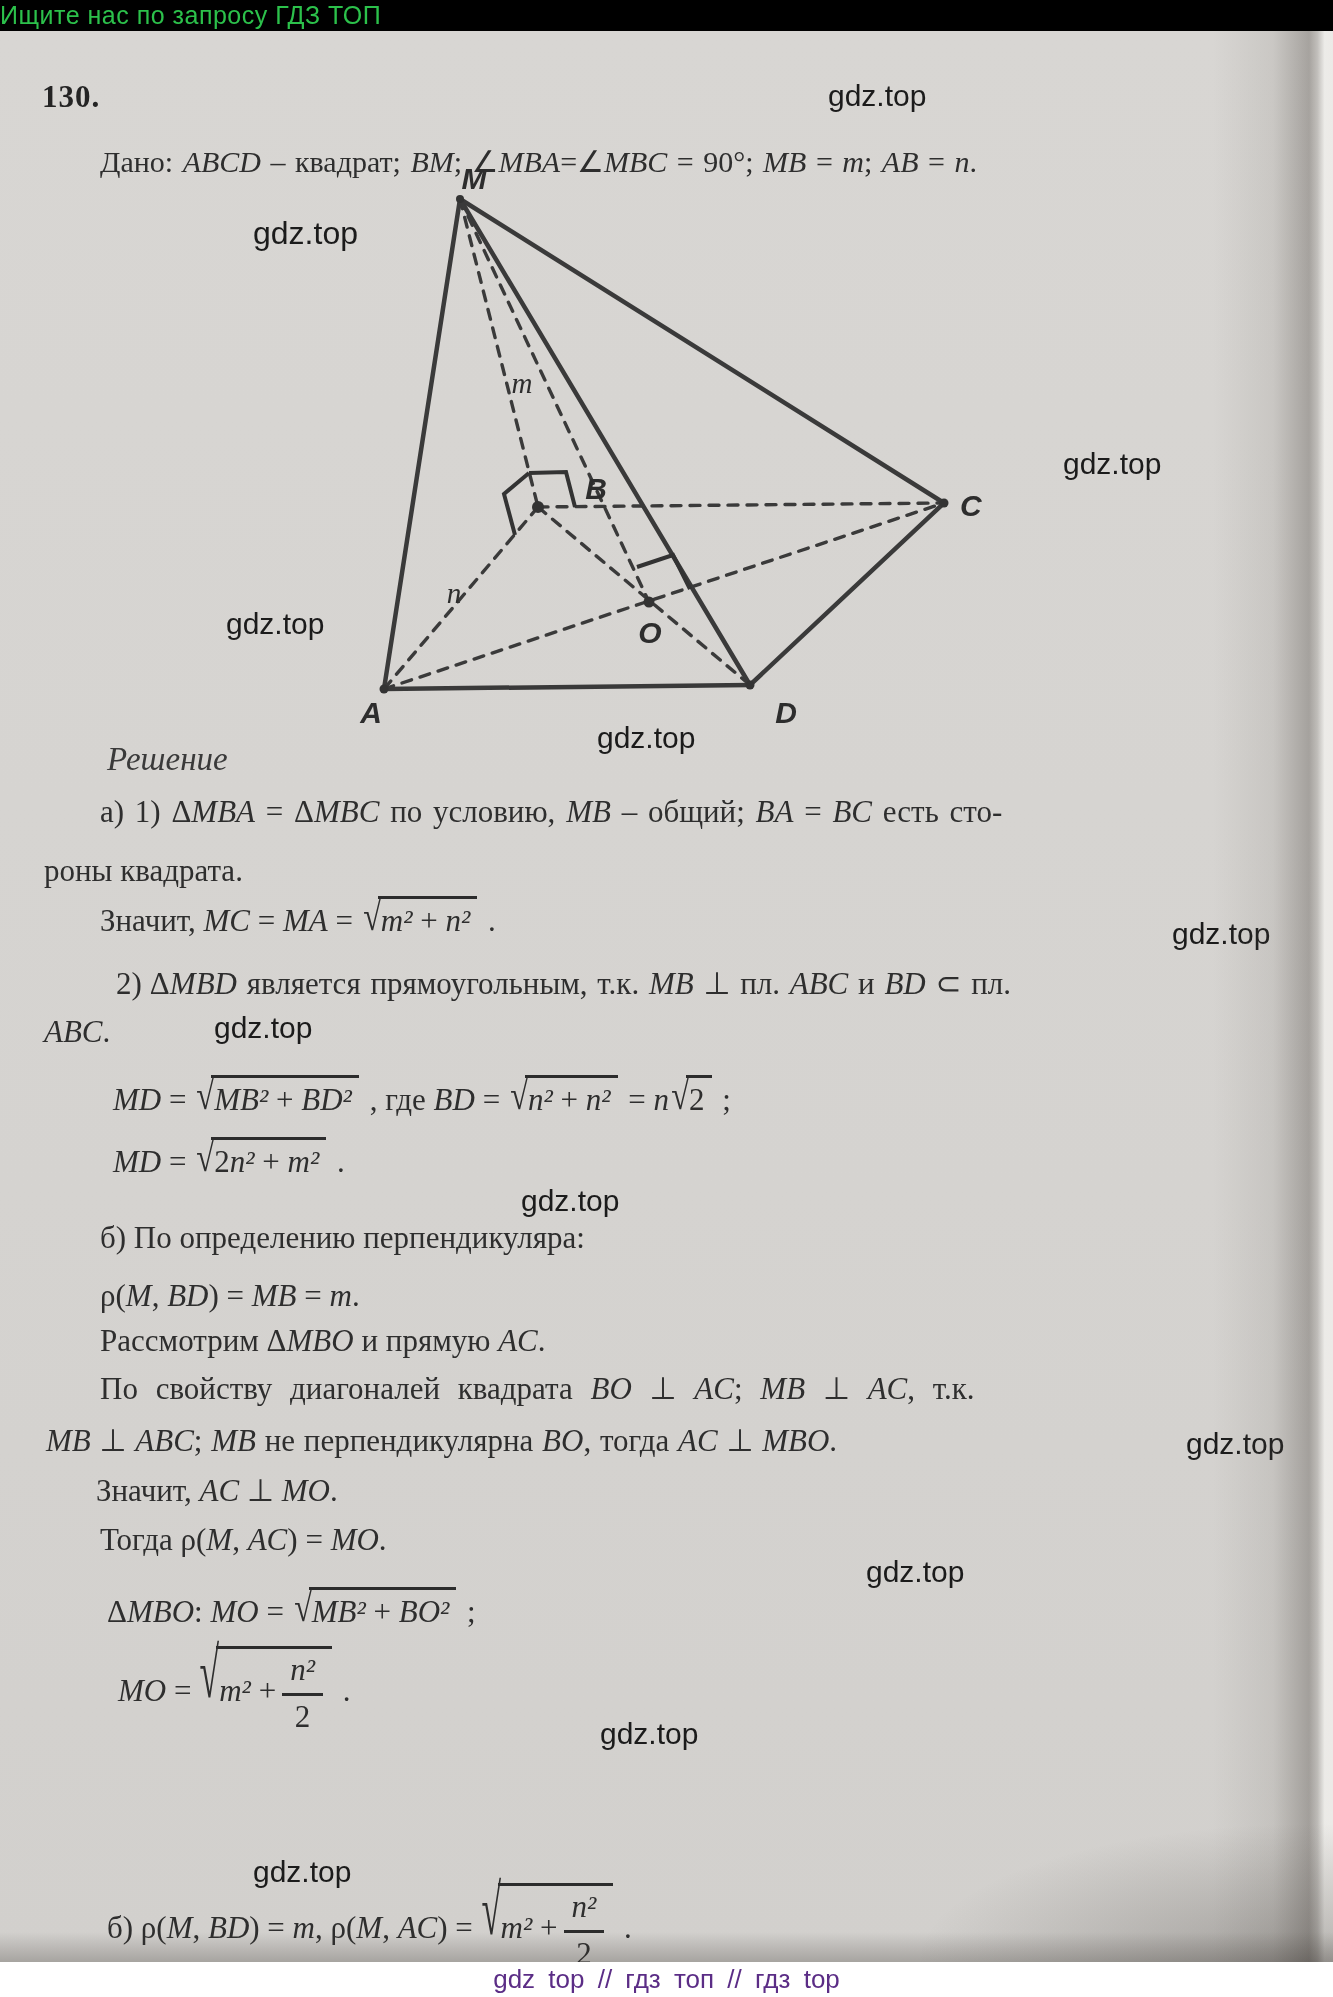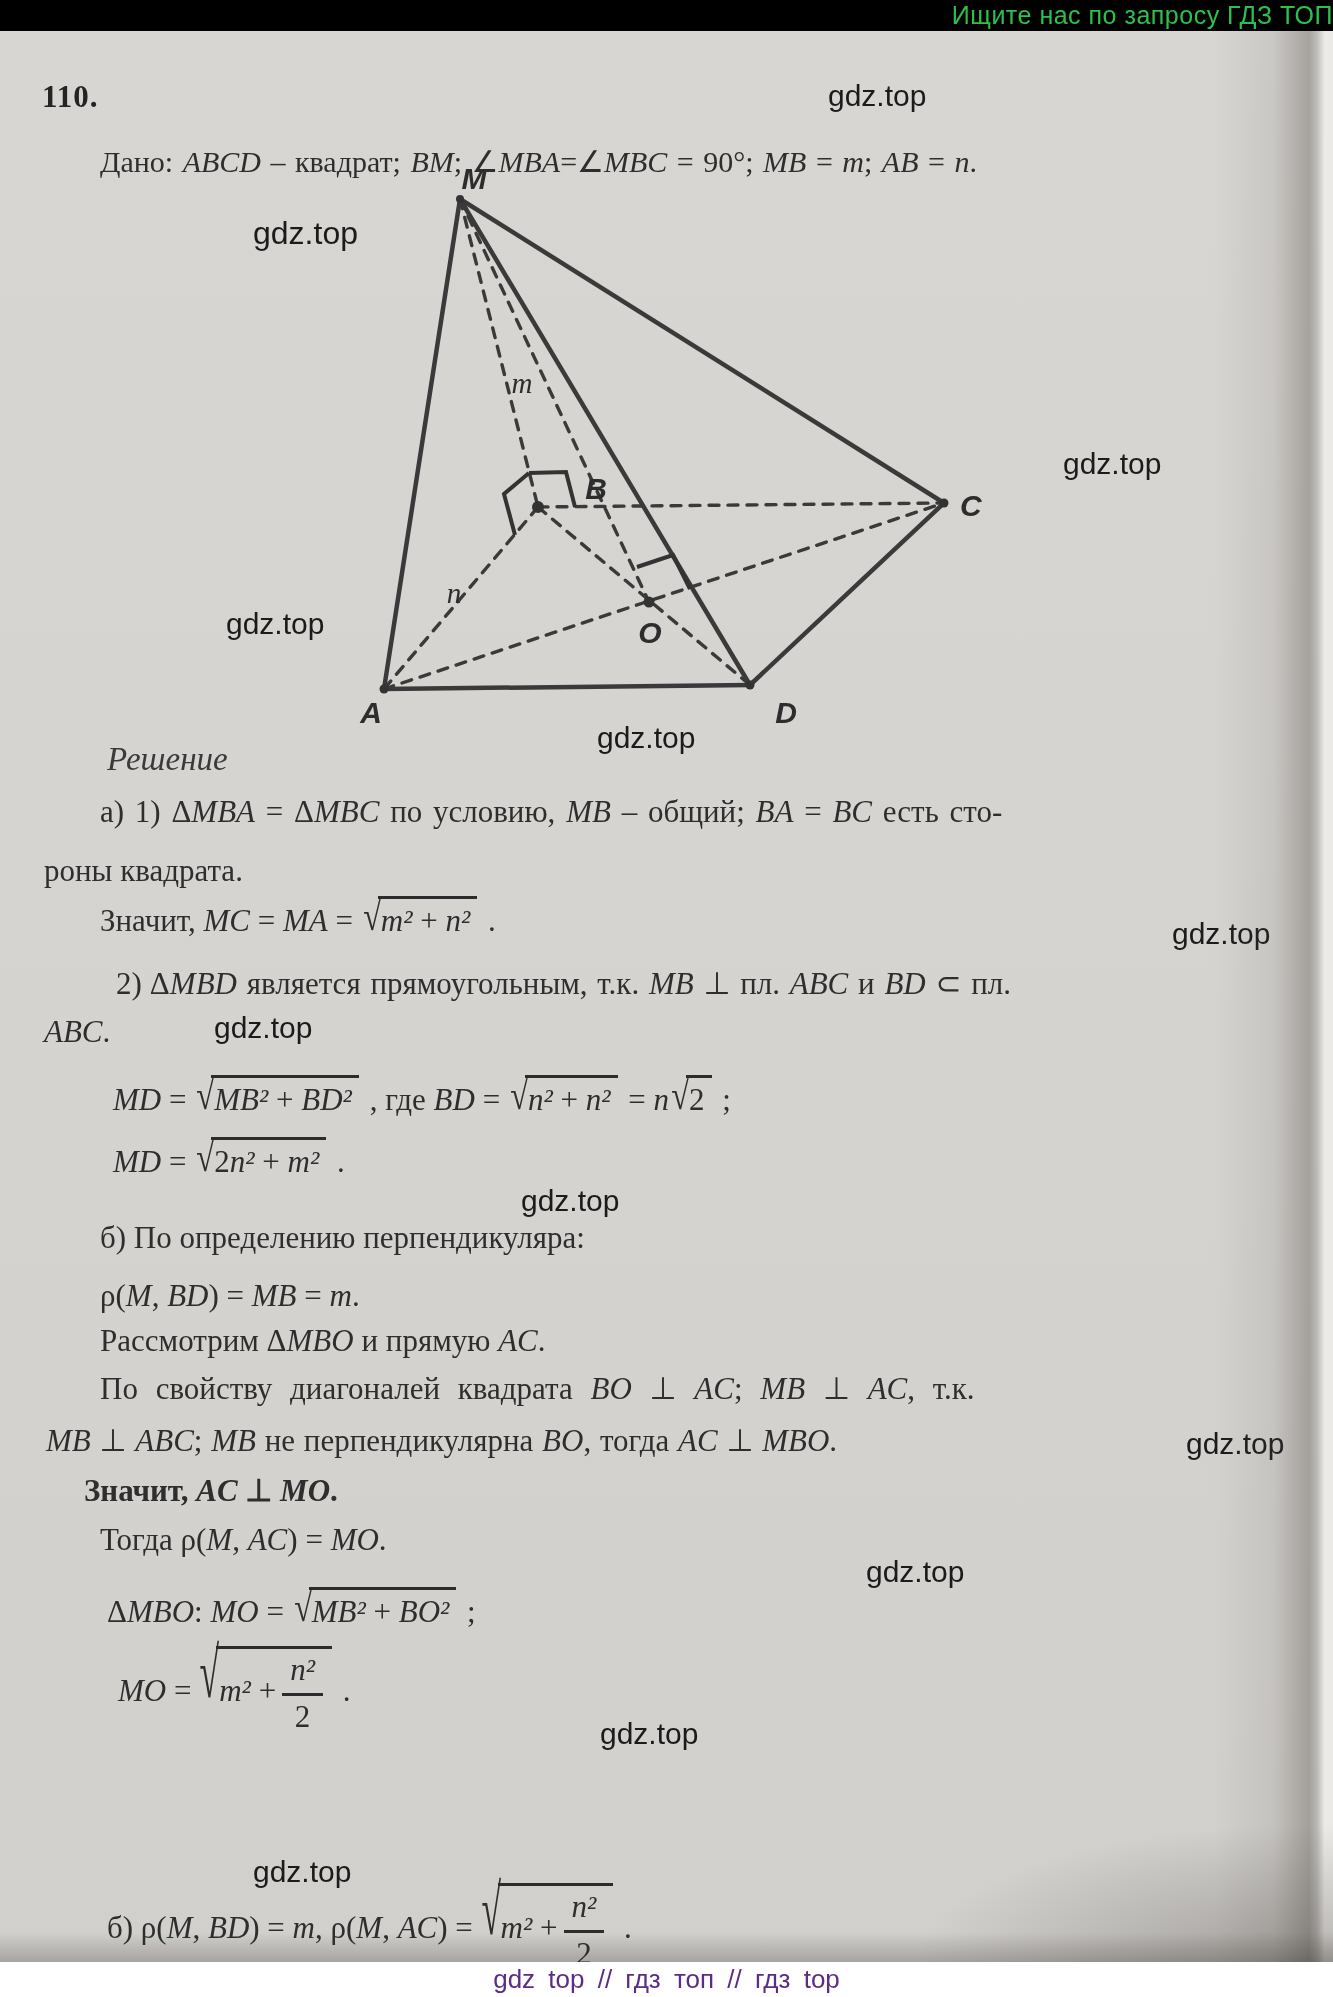--- a/index.html
+++ b/index.html
@@ -1,20 +1,20 @@
 <!DOCTYPE html>
 <html><head>
 <meta charset="utf-8">
 <style>
   html,body{margin:0;padding:0;background:#777;}
   .canvas{position:relative;width:1333px;height:1997px;overflow:hidden;background:#fff;
           font-family:"Liberation Serif",serif;}
   
   .topbar{position:absolute;left:0;top:0;width:1333px;height:31px;background:#000;
-          display:flex;align-items:center;justify-content:flex-end;}
+          display:flex;align-items:center;justify-content:flex-start;}
   .topbar span{font-family:"Liberation Sans",sans-serif;font-size:25px;letter-spacing:.5px;color:#2cc14b;}
   
   .page{position:absolute;left:0;top:31px;width:1333px;height:1931px;
         background:linear-gradient(180deg,#d8d6d3 0%,#d5d3d0 60%,#d2d0cd 100%);}
   .page .seam{position:absolute;right:0;top:0;width:120px;height:100%;pointer-events:none;
         background:linear-gradient(to right,rgba(100,95,88,0) 0%,rgba(100,95,88,.12) 50%,rgba(70,64,58,.34) 80%,rgba(90,85,78,.18) 87%,rgba(240,239,236,.85) 93%,#eceae7 100%);}
   .page .botshade{position:absolute;left:0;bottom:0;width:100%;height:30px;pointer-events:none;
         background:linear-gradient(to top,rgba(55,50,45,.28),rgba(55,50,45,0));}
   .page .cornershade{position:absolute;right:0;bottom:0;width:420px;height:140px;pointer-events:none;
         background:radial-gradient(ellipse at 95% 100%,rgba(50,45,40,.30),rgba(50,45,40,0) 70%);}
@@ -34,21 +34,21 @@
   .heading{position:absolute;left:107px;top:710px;font-size:33px;font-style:italic;color:#3a3a3a;}
   .p1a{left:100px;top:762px;word-spacing:3px;}
   .p1b{left:44px;top:821px;}
   .p3a{left:116px;top:934px;word-spacing:2px;}
   .p3b{left:44px;top:982px;}
   .p4{left:100px;top:1188px;}
   .p5{left:100px;top:1246px;}
   .p6{left:100px;top:1291px;}
   .p7{left:100px;top:1339px;word-spacing:10px;}
   .p8{left:46px;top:1391px;word-spacing:1px;}
-  .p9{left:84px;top:1441px;font-weight:bold;}
+  .p9{left:96px;top:1441px;}
   .p10{left:100px;top:1490px;}
   
   .fline{position:absolute;font-size:31px;color:#2e2e2e;white-space:nowrap;line-height:1.25;}
   .fmc{left:100px;top:865px;}
   .f1{left:113px;top:1044px;}
   .f2{left:113px;top:1106px;}
   .f3{left:107px;top:1556px;}
   .f4{left:118px;top:1615px;}
   .fansa{left:107px;top:1770px;}
   .fansb{left:107px;top:1852px;}
@@ -90,21 +90,21 @@
     <div class="wm w4">gdz.top</div>
     <div class="wm w5">gdz.top</div>
     <div class="wm w6">gdz.top</div>
     <div class="wm w7">gdz.top</div>
     <div class="wm w8">gdz.top</div>
     <div class="wm w9">gdz.top</div>
     <div class="wm w10">gdz.top</div>
     <div class="wm w11">gdz.top</div>
     <div class="wm w12">gdz.top</div>
 
-    <div class="probnum">110.</div>
+    <div class="probnum">130.</div>
     <div class="line given mathify">Дано: <i>ABCD</i> – квадрат; <i>BM</i>; ∠<i>MBA</i>=∠<i>MBC</i> = 90°; <i>MB</i> = <i>m</i>; <i>AB</i> = <i>n</i>.</div>
 
     <svg class="fig" style="left:330px;top:130px;width:680px;height:575px" viewBox="330 130 680 575">
       <g>
         <line class="solid" x1="460" y1="168" x2="384" y2="658"></line>
         <line class="solid" x1="460" y1="168" x2="944" y2="472"></line>
         <line class="solid" x1="460" y1="168" x2="750" y2="654"></line>
         <line class="solid" x1="384" y1="658" x2="750" y2="654"></line>
         <line class="solid" x1="750" y1="654" x2="944" y2="472"></line>
       </g>

